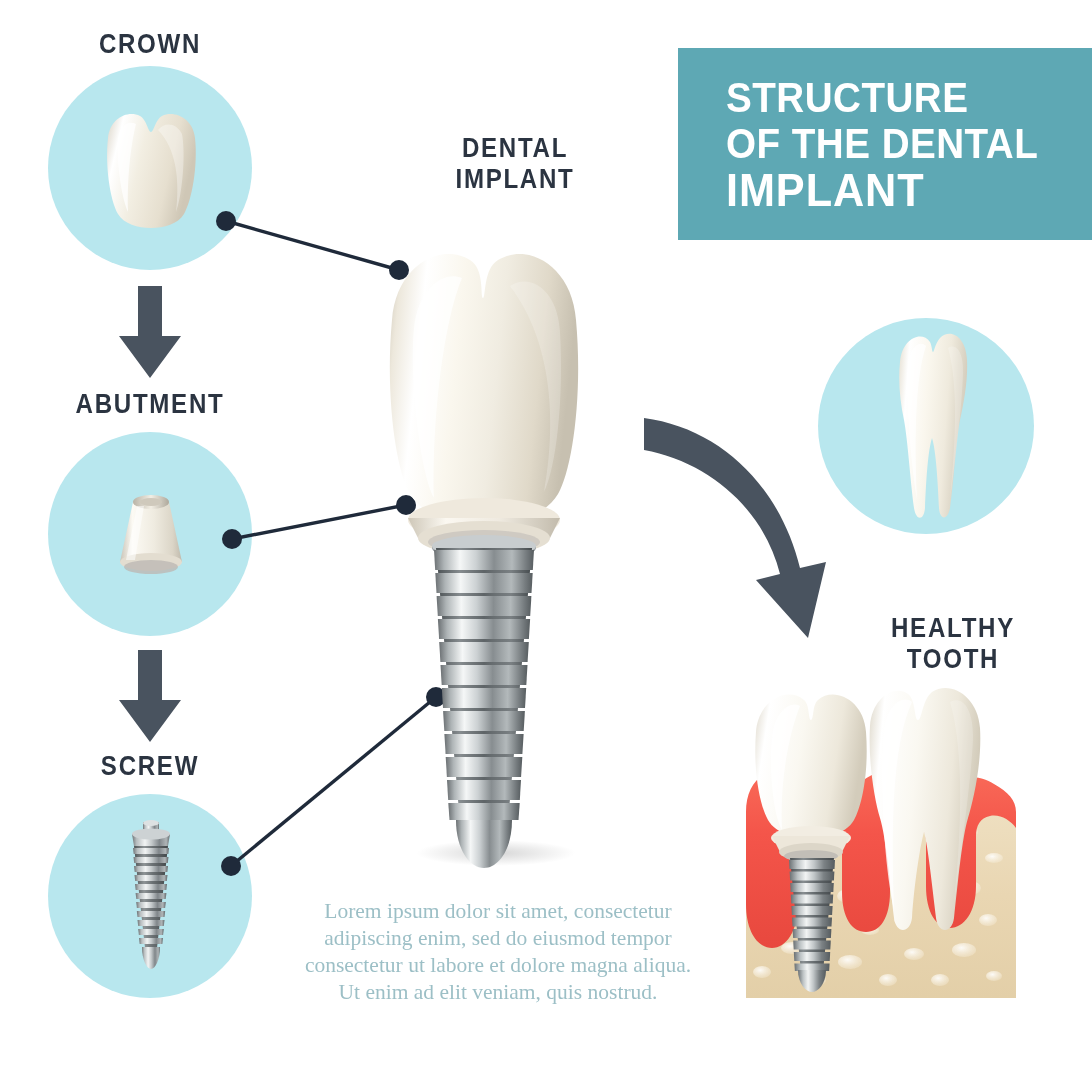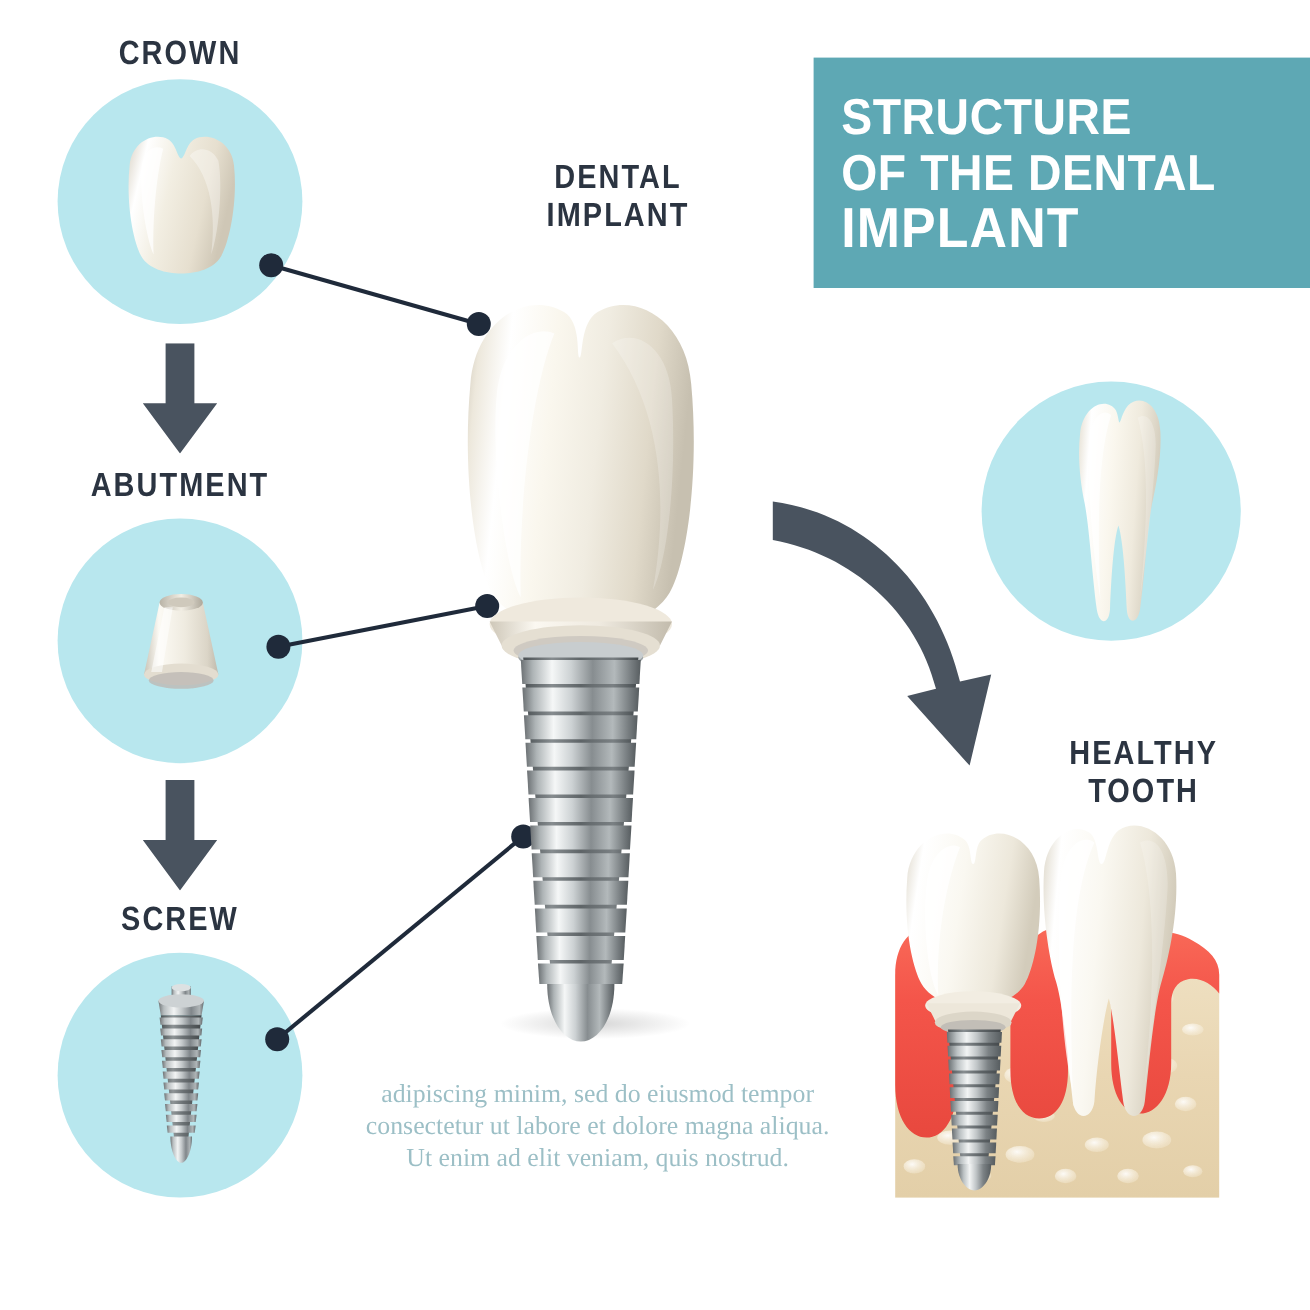--- a/index.html
+++ b/index.html
@@ -8,21 +8,21 @@
        font-family:"Liberation Sans", sans-serif;}
   #stage{position:relative;width:1092px;height:1092px;background:#fff;}
 
   .abs{position:absolute;}
 
   
   #title-banner{
     left:678px;top:48px;width:414px;height:192px;
     background:#5EA8B4;
     display:flex;flex-direction:column;justify-content:center;
-    padding-left:23px;box-sizing:border-box;
+    padding-left:48px;box-sizing:border-box;
   }
   #title-banner .tline{
     color:#ffffff;
     font-family:"Liberation Sans Narrow","Liberation Sans",sans-serif;
     font-weight:bold;
     font-size:42px;
     line-height:46px;
     letter-spacing:0.5px;
     transform:scaleX(0.92);
     transform-origin:left center;
@@ -441,18 +441,19 @@
              C220 158, 216 202, 212 238 C210 254, 196 254, 194 238
              C190 206, 186 166, 182 152 C178 166, 172 206, 170 238
              C168 254, 154 254, 152 238 C148 202, 144 158, 138 138
              C132 118, 126 80, 128 46 Z" fill="url(#jToothG)"></path>
     <path d="M142 52 C144 26, 160 14, 170 22 C154 58, 148 120, 152 230 C140 176, 138 80, 142 52 Z" fill="#FFFFFF" opacity="0.8"></path>
     <path d="M208 22 C224 14, 232 36, 231 60 C229 100, 220 166, 211 232
              C220 150, 222 70, 208 22 Z" fill="#FFFFFF" opacity="0.20"></path>
   </svg>
 
   <div class="abs" id="lorem">
-    <div>adipiscing minim, sed do eiusmod tempor</div>
+    <div>Lorem ipsum dolor sit amet, consectetur</div>
+    <div>adipiscing enim, sed do eiusmod tempor</div>
     <div>consectetur ut labore et dolore magna aliqua.</div>
     <div>Ut enim ad elit veniam, quis nostrud.</div>
   </div>
 
 </div>
 
 </body></html>

